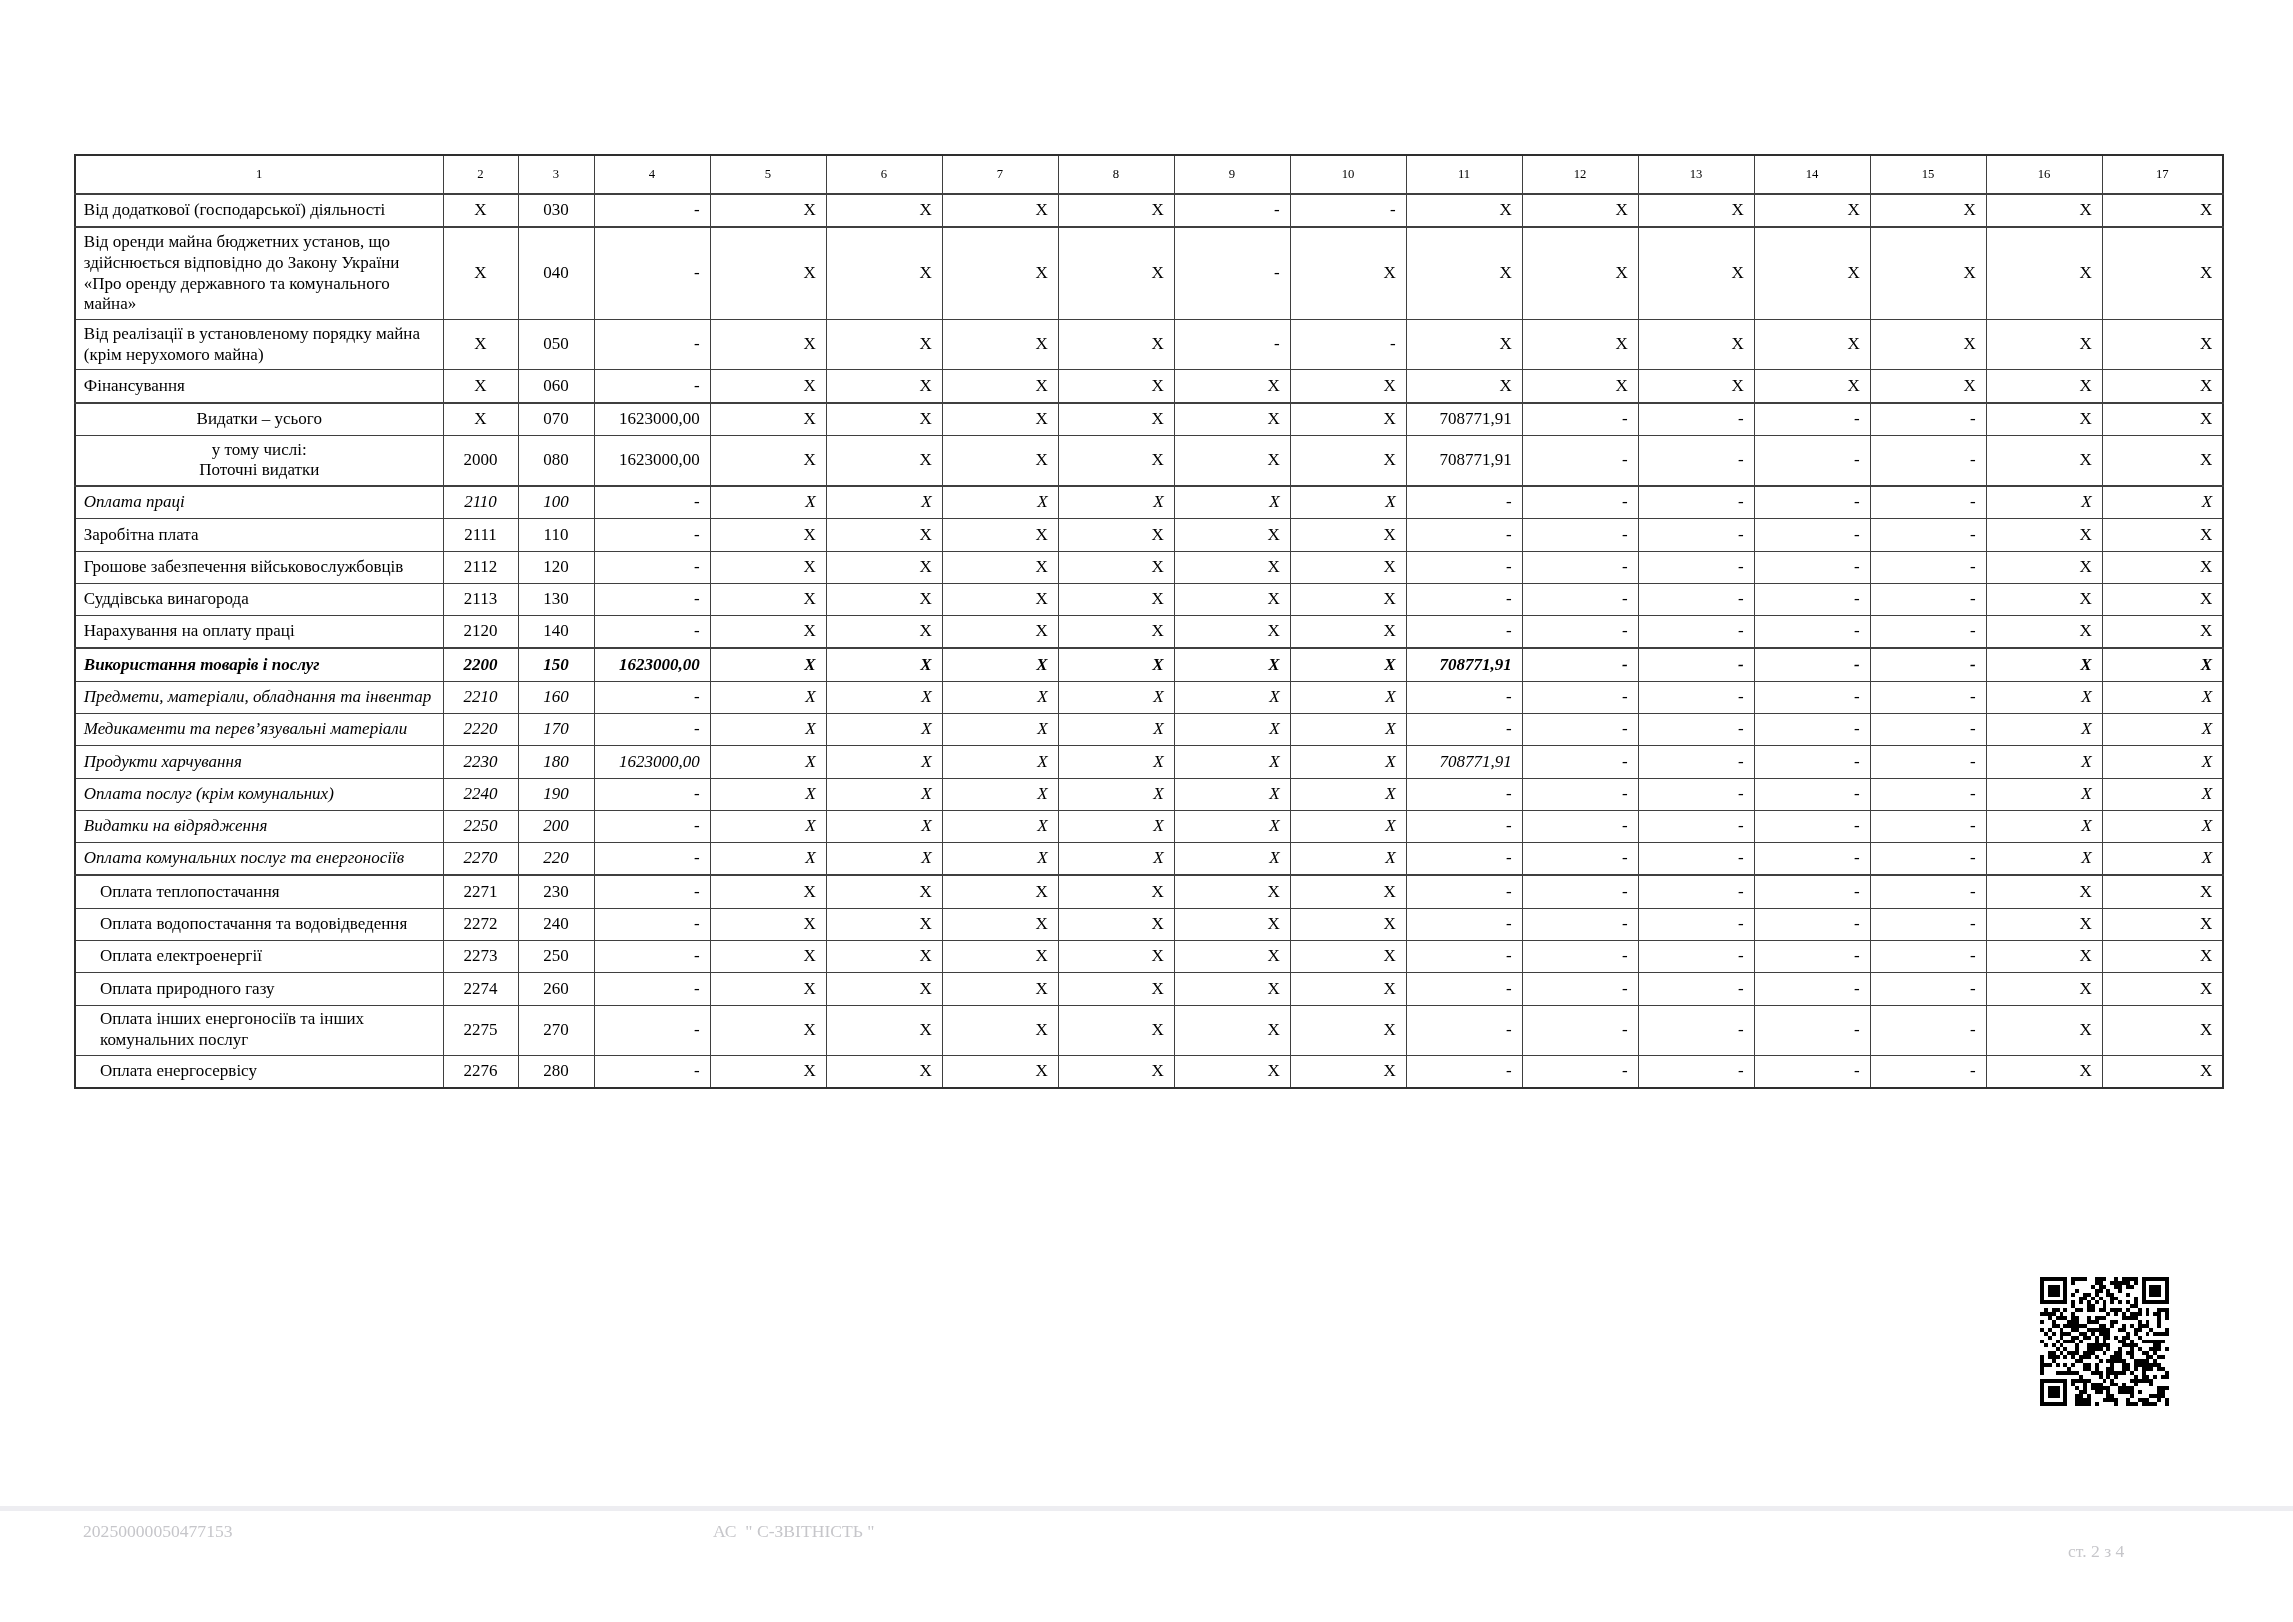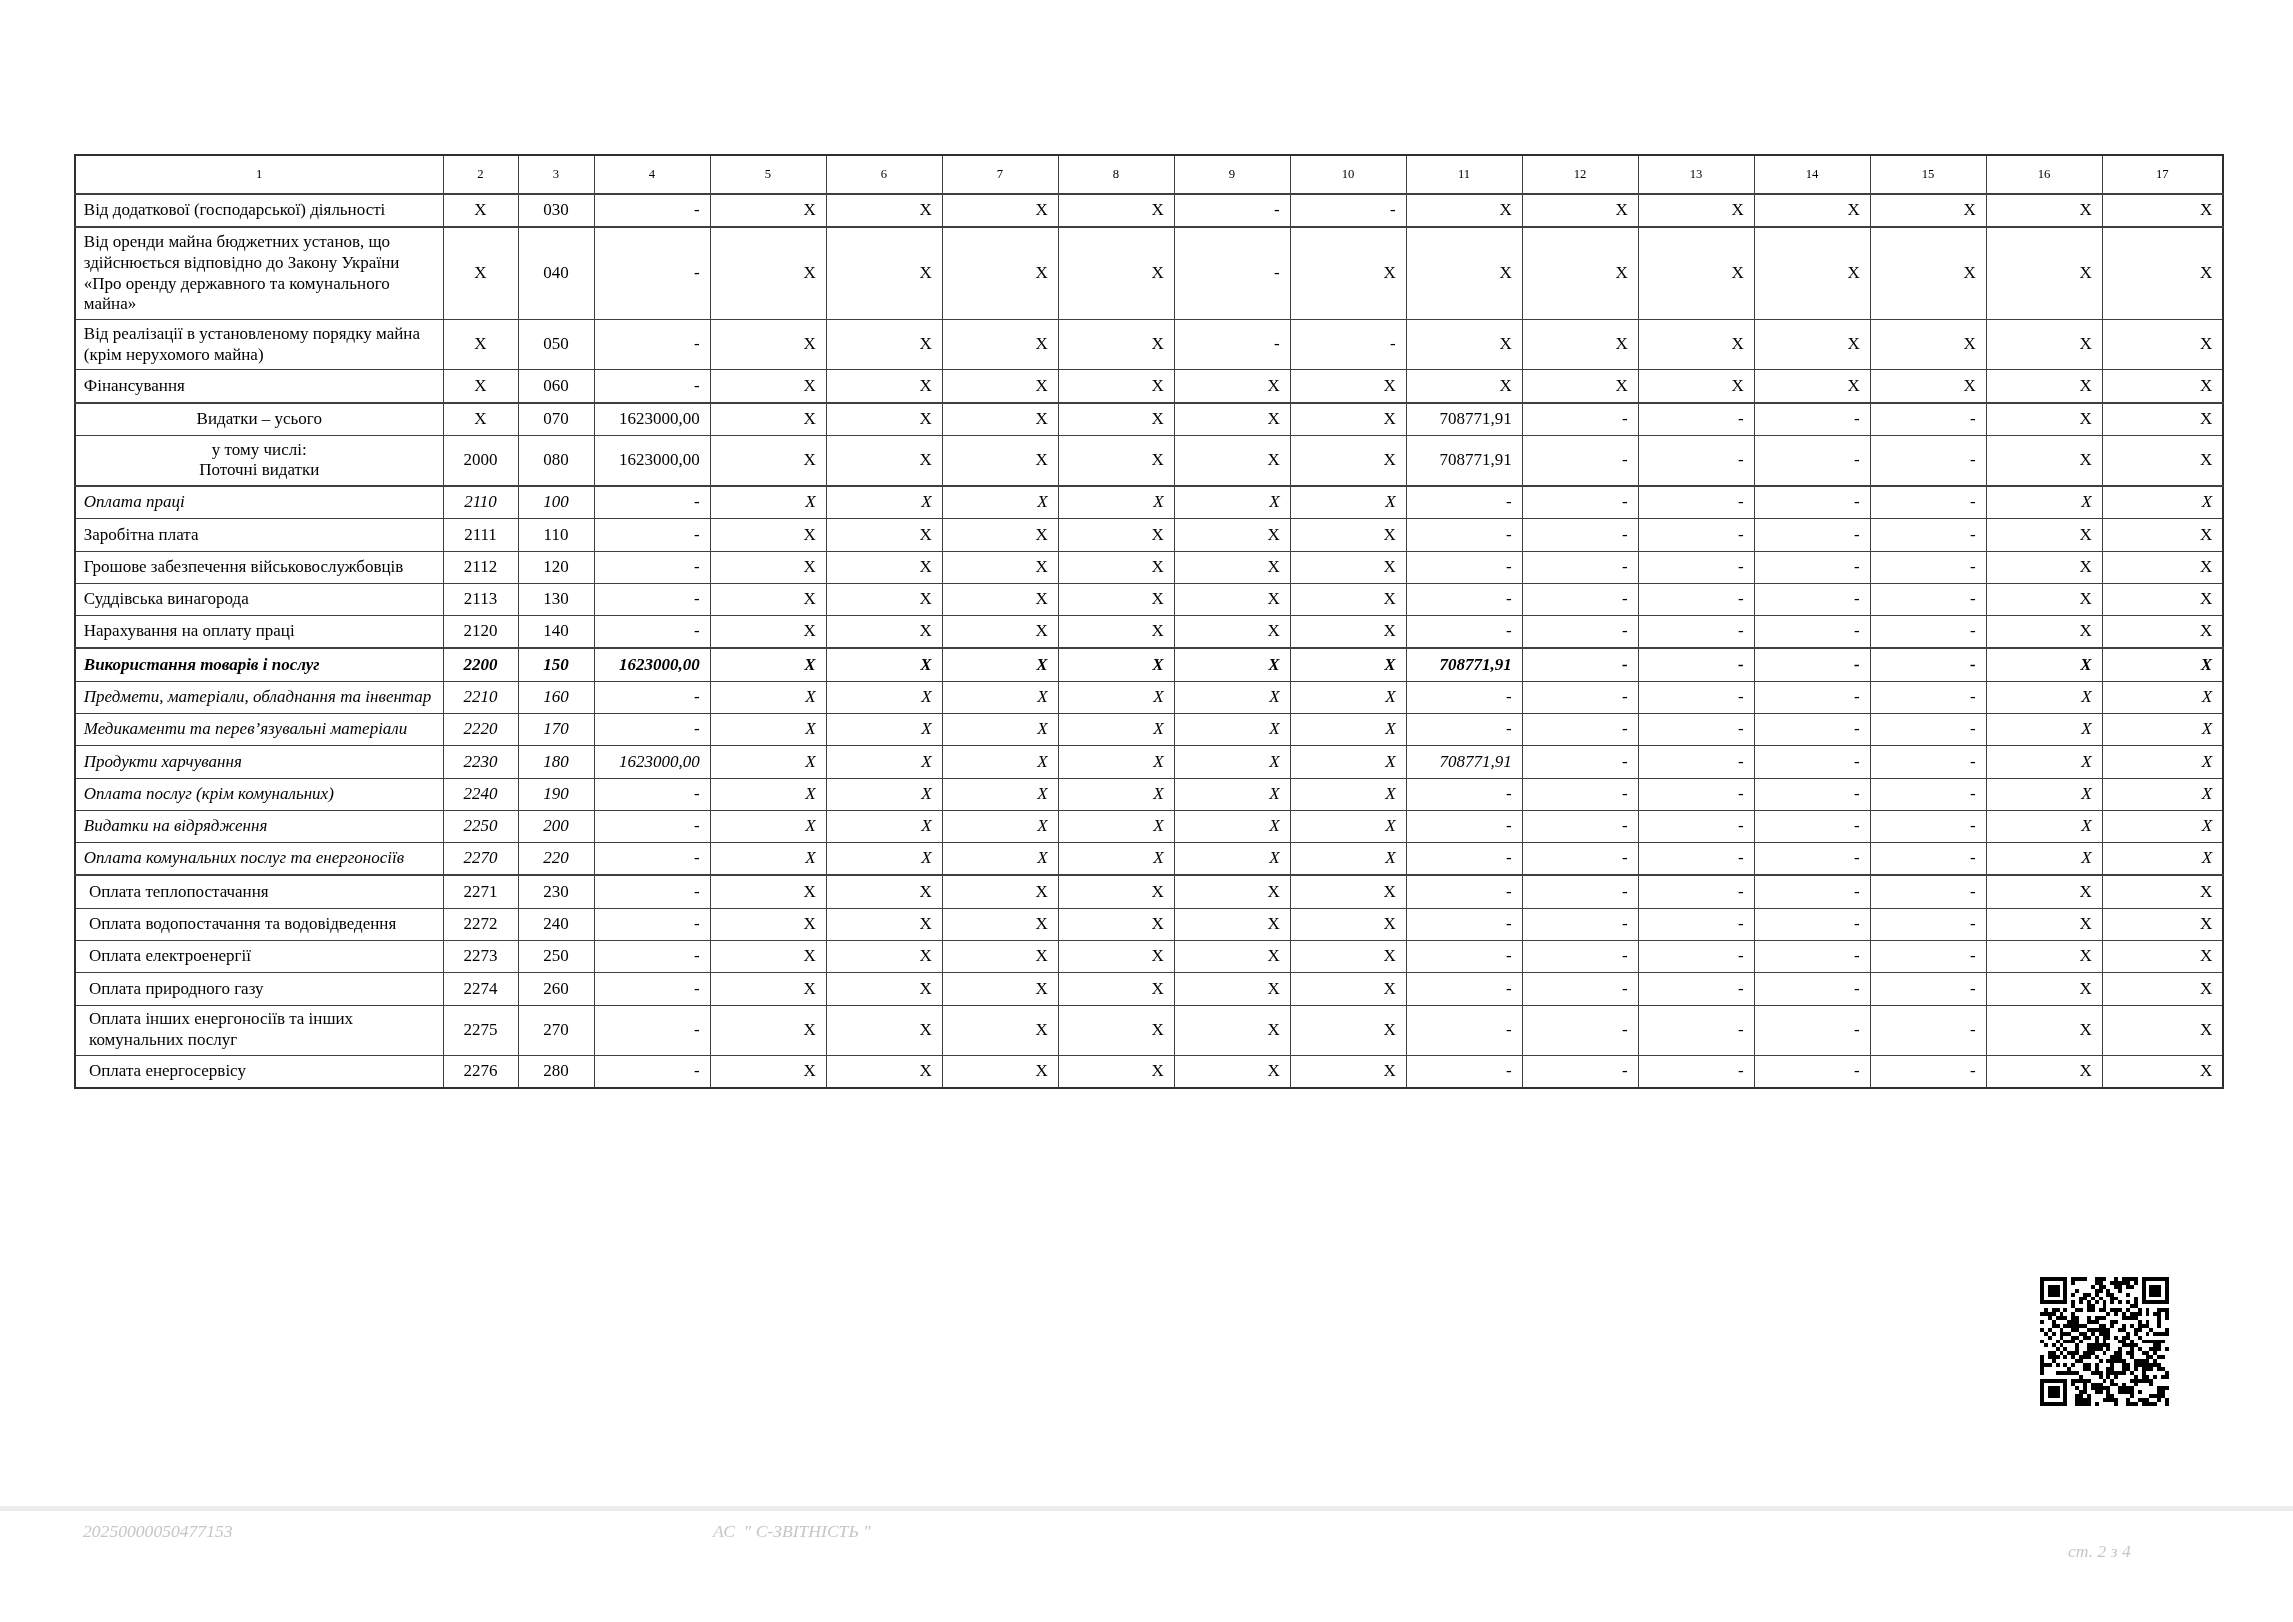--- a/index.html
+++ b/index.html
@@ -36,29 +36,29 @@
     min-height:23.5px;
   }
   .report td.label{text-align:left;white-space:pre-line;height:23.5px;}
   .report td.num{text-align:center;}
   .report td.val{text-align:right;padding-right:9.8px;}
   tr.bold td{font-weight:normal;margin-left:47px;}
   tr.bold td.label{text-align:center;}
   tr.bitalic td{font-weight:bold;font-style:italic;}
   tr.italic td{font-style:italic;}
   tr.thick td{border-bottom-width:2px;}
-  tr.indent td.label{padding-left:13px;}
+  tr.indent td.label{padding-left:24px;}
   .qr{position:absolute;left:2040px;top:1277px;width:129px;height:129px;}
   .footer-rule{
     position:absolute;left:0;top:1506px;width:2294px;height:4.9px;
     background:var(--divider);
   }
   .footer-text{
     position:absolute;top:1521px;
-    font-style:italic;font-size:17.6px;color:var(--footer-text);
+    font-size:17.6px;color:var(--footer-text);
     white-space:pre;
   }
   #footer-left{left:83px;}
   #footer-center{left:713px;}
   #footer-right{left:2068px;margin-top:20px;}
 </style>
 </head>
 <body>
 
 <table class="report">

